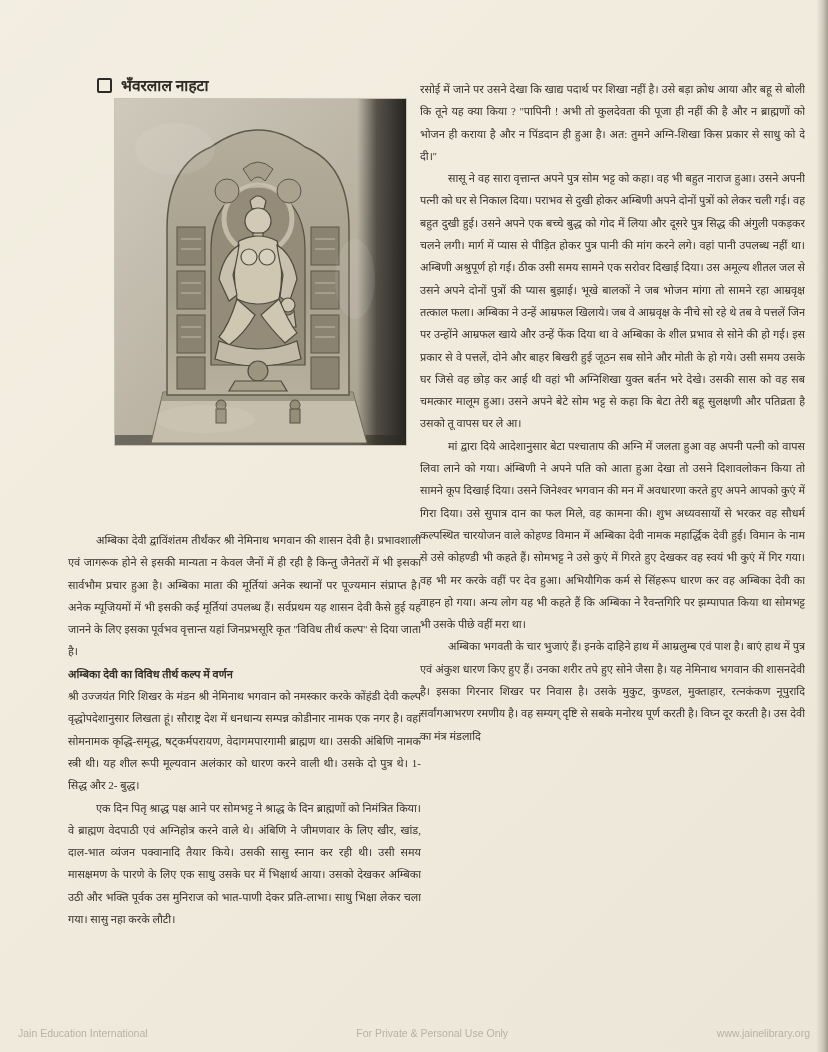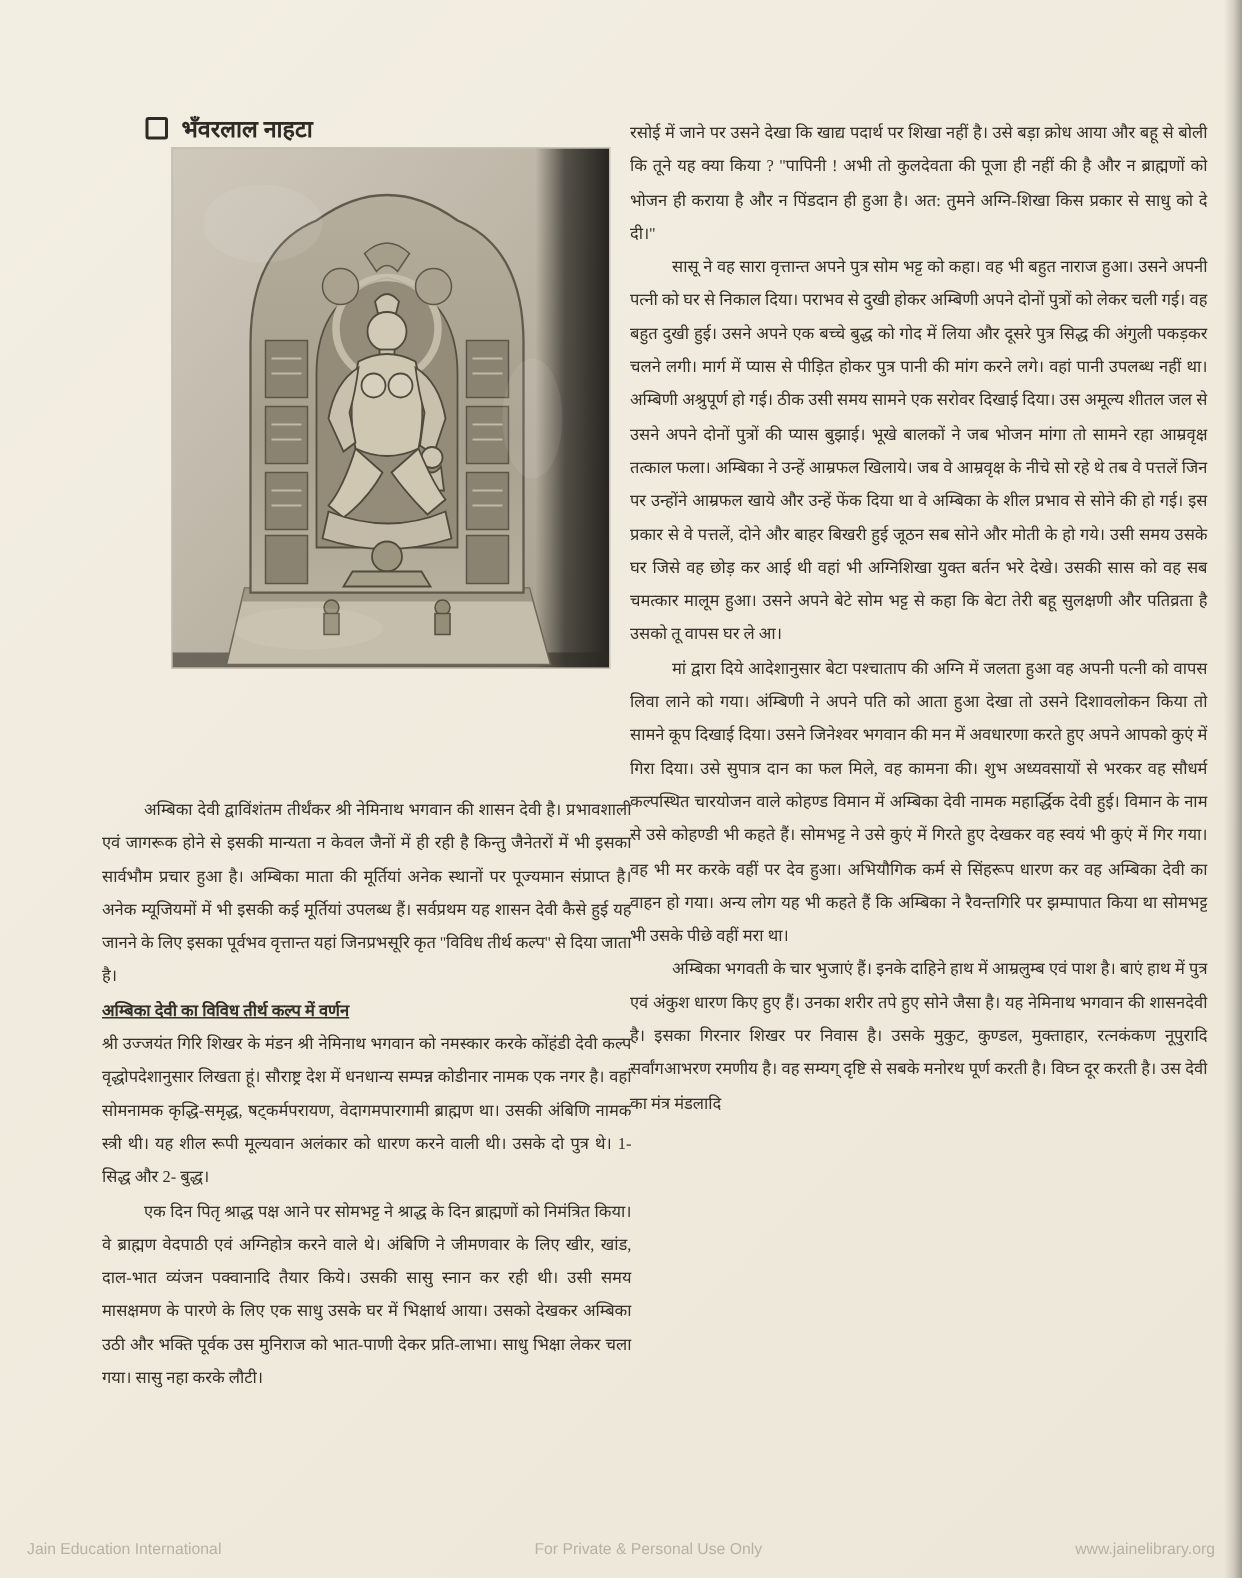--- a/index.html
+++ b/index.html
@@ -38,21 +38,21 @@
     letter-spacing:.5px;
   }
   .col{
     position:absolute;color:#33302a;font-size:11px;line-height:22.3px;
     text-align:justify;
   }
   .col-left{left:68px;top:492px;width:353px;height:465px;overflow:hidden;margin-top:37px;}
   .col-right{left:420px;top:78px;width:385px;height:882px;overflow:hidden;}
   .col p{margin:0;}
   .col p.indent{text-indent:28px;}
-  .subhead{font-weight:bold;margin:0;text-decoration:underline;}
+  .subhead{font-weight:bold;margin:0;}
   .footer{
     position:absolute;left:57px;top:979px;width:747px;
     display:flex;justify-content:space-between;
     font-size:14.5px;color:#4c4840;
   }
   .scanline{
     position:absolute;left:18px;top:1027px;width:792px;
     display:flex;justify-content:space-between;align-items:flex-start;
     font-family:"Liberation Sans","DejaVu Sans",sans-serif;
     font-size:10.5px;color:#b6b2a6;

